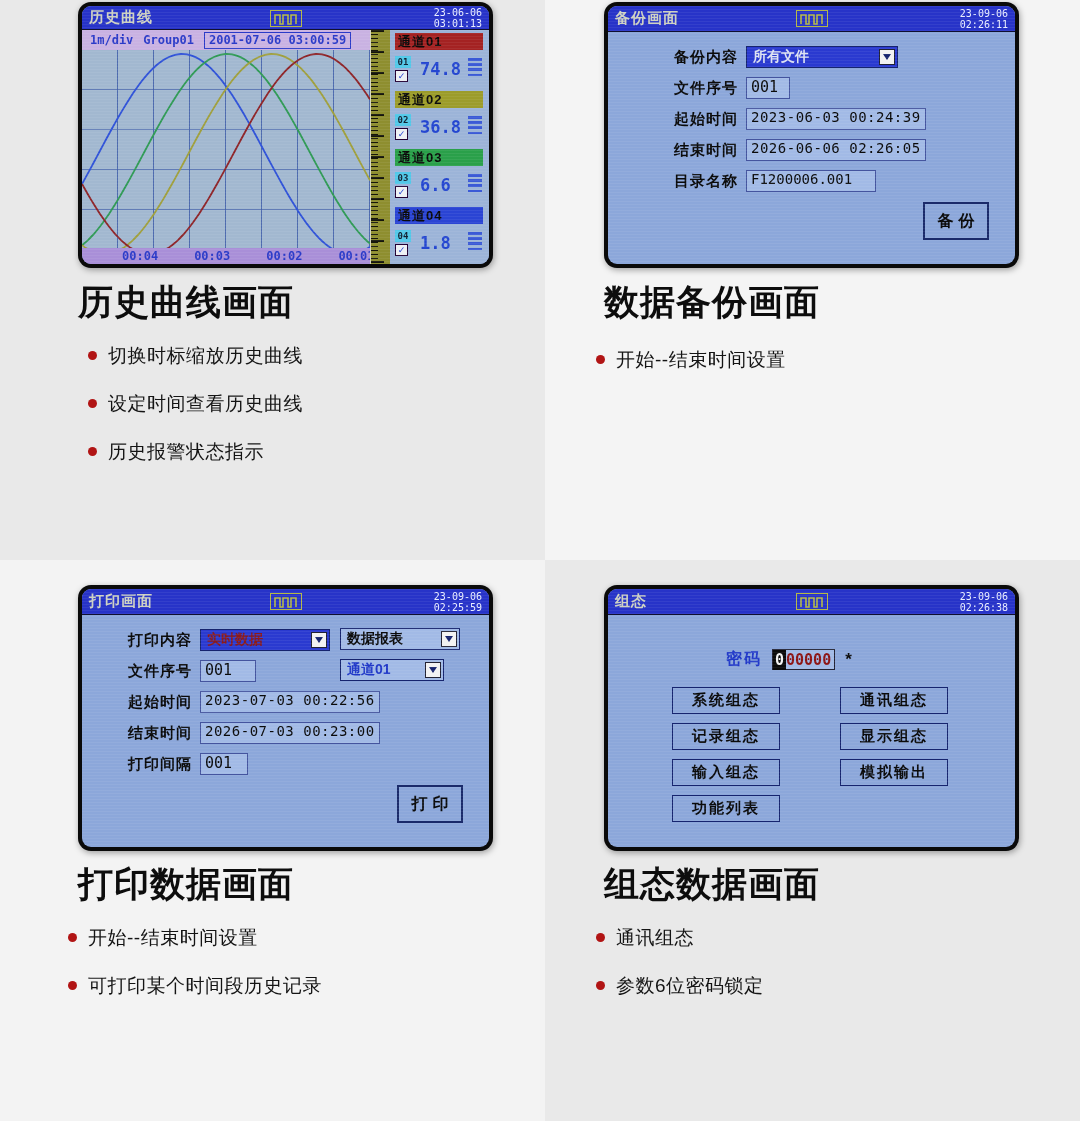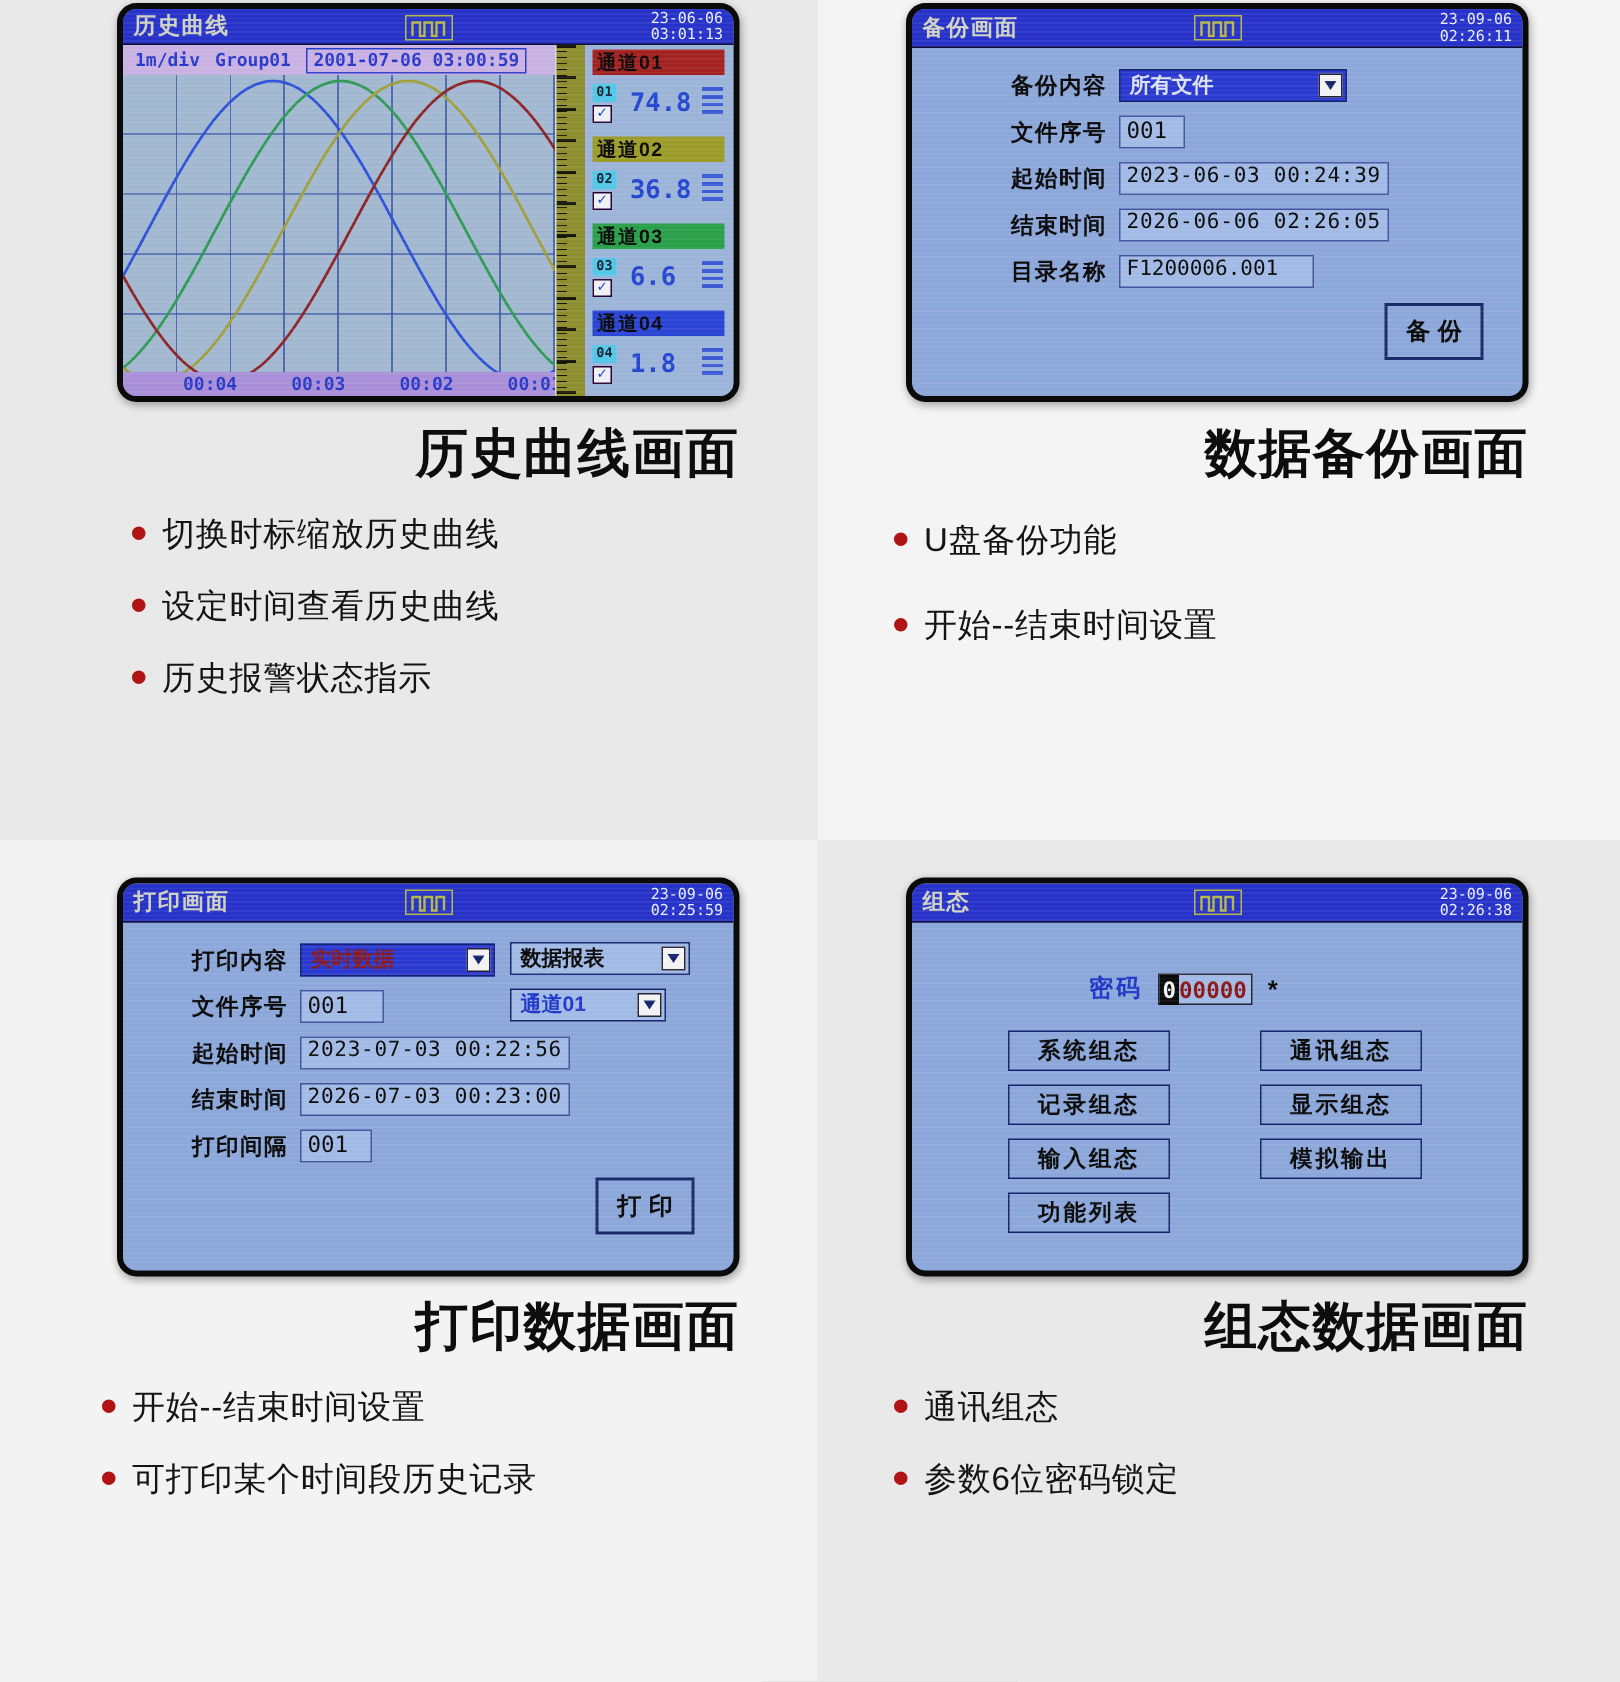--- a/index.html
+++ b/index.html
@@ -144,30 +144,30 @@
   .cfg-col { position:absolute; top:72px; }
   .cfg-col.l { left:64px; } .cfg-col.r { left:232px; }
   .cfg-btn {
     width:108px; height:27px; border:1px solid #16246e; background:transparent;
     color:#0a0a0a; font-size:15px; font-weight:bold; letter-spacing:2px;
     margin-bottom:9px; display:flex; align-items:center; justify-content:center; cursor:pointer;
   }
 
   
   .caption {
-    position:absolute; width:415px; text-align:right; font-size:35px;
+    position:absolute; width:415px; text-align:left; font-size:35px;
     font-weight:bold; color:#0d0d0d; letter-spacing:1px;
   }
   .bullets { position:absolute; list-style:none; }
   .bullets li { display:flex; align-items:flex-start; }
   .dot {
     width:9px; height:9px; border-radius:50%; background:#b11414;
     margin:13px 11px 0 0; flex:none;
   }
-  .btxt { font-size:22px; line-height:35px; color:#141414; font-weight:500; letter-spacing:.5px; }
+  .btxt { font-size:19px; line-height:35px; color:#141414; font-weight:500; letter-spacing:.5px; }
   .sp48 li { margin-bottom:13px; }
   .sp57 li { margin-bottom:22px; }
 </style>
 </head>
 <body>
 
 <div class="page">
   <div class="bgtile bg-tl"></div>
   <div class="bgtile bg-tr"></div>
   <div class="bgtile bg-bl"></div>
@@ -421,24 +421,20 @@
       </li>
     <li>
         <span class="dot"></span>
         <span class="btxt">历史报警状态指示</span>
       </li>
   </ul>
 
   <ul class="bullets sp57" style="left:596px; top:342px;">
     <li>
         <span class="dot"></span>
-        <span class="btxt">U盘备份功能</span>
-      </li>
-    <li>
-        <span class="dot"></span>
         <span class="btxt">开始--结束时间设置</span>
       </li>
   </ul>
 
   <ul class="bullets sp48" style="left:68px; top:920px;">
     <li>
         <span class="dot"></span>
         <span class="btxt">开始--结束时间设置</span>
       </li>
     <li>

